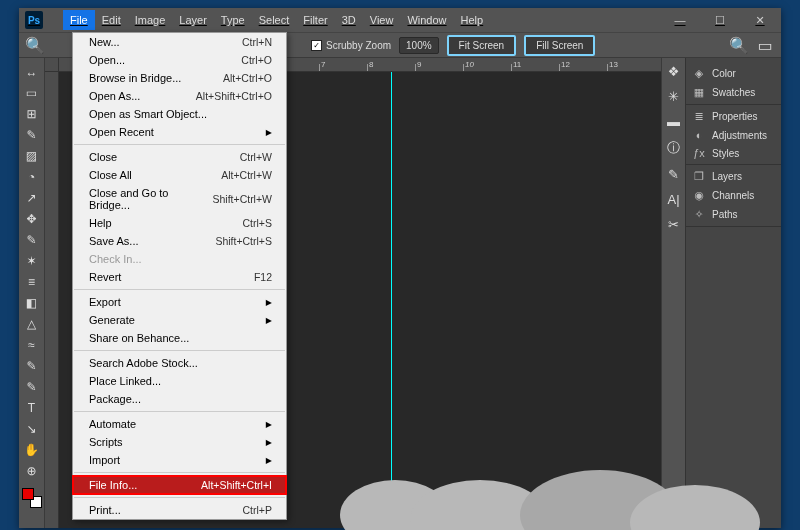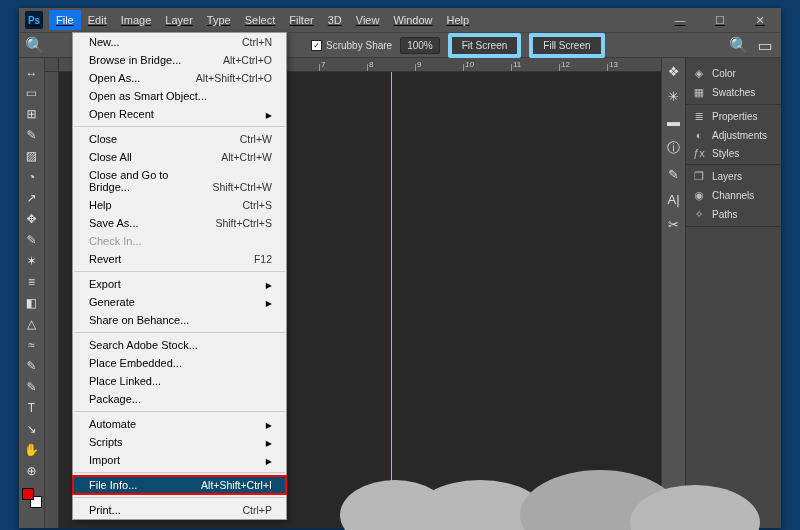--- a/index.html
+++ b/index.html
@@ -1,30 +1,30 @@
 <!DOCTYPE html>
 <html><head>
 <meta charset="utf-8">
 <style>
   * { box-sizing: border-box; margin: 0; padding: 0; font-family: "Segoe UI", Tahoma, sans-serif; }
   body { background: #0f3d6b; width: 800px; height: 530px; overflow: hidden; position: relative; }
   .app-window { position: absolute; left: 19px; top: 8px; width: 762px; height: 520px; background: #535353; box-shadow: 0 2px 8px rgba(0,0,0,.5); }
   .titlebar { height: 24px; background: #535353; display: flex; align-items: center; padding: 0 6px; text-decoration: underline; }
   .app-logo { width: 18px; height: 18px; background: #001e36; color: #31a8ff; font-size: 10px; font-weight: bold; display: flex; align-items: center; justify-content: center; border-radius: 2px; }
-  .menubar { display: flex; margin-left: 6px; }
+  .menubar { display: flex; margin-left: 20px; }
   .menubar-item { color: #ddd; font-size: 11px; padding: 4px 7px; cursor: default; }
   .menubar-item.open { background: #1473e6; color: #fff; }
   .winctrl { margin-left: auto; display: flex; gap: 10px; color: #ccc; }
   .winctrl span { width: 30px; text-align: center; font-size: 11px; padding: 3px 0; }
   .optbar { height: 26px; background: #535353; border-top: 1px solid #444; border-bottom: 1px solid #3a3a3a; display: flex; align-items: center; padding: 0 6px; gap: 8px; }
   .tool-icon { width: 20px; height: 20px; display: flex; align-items: center; justify-content: center; color: #ddd; }
   .opt-check { display: flex; align-items: center; gap: 4px; color: #ddd; font-size: 10px; }
   .opt-check .cb { width: 11px; height: 11px; background: #fff; border: 1px solid #222; display: flex; align-items: center; justify-content: center; font-size: 8px; color: #000; }
   .opt-num { background: #3a3a3a; border: 1px solid #292929; color: #ddd; font-size: 10px; padding: 2px 6px; border-radius: 2px; }
-  .opt-btn { background: #3a3a3a; border: 4px solid #7dd3fc; color: #ddd; font-size: 10px; padding: 3px 10px; border-radius: 2px; }
+  .opt-btn { background: #3a3a3a; border: 2px solid #7dd3fc; color: #ddd; font-size: 10px; padding: 3px 10px; border-radius: 2px; }
   .opt-right { margin-left: auto; display: flex; gap: 6px; }
   .workspace { position: absolute; top: 50px; left: 0; right: 0; bottom: 0; display: flex; }
   .toolbox { width: 26px; background: #535353; border-right: 1px solid #3a3a3a; display: flex; flex-direction: column; align-items: center; padding-top: 4px; gap: 1px; }
   .tb-item { width: 22px; height: 20px; display: flex; align-items: center; justify-content: center; color: #ddd; font-size: 12px; }
   .color-swatches { margin-top: 6px; position: relative; width: 20px; height: 20px; }
   .sw-back { position: absolute; right: 0; bottom: 0; width: 12px; height: 12px; background: #fff; border: 1px solid #000; }
   .sw-front { position: absolute; left: 0; top: 0; width: 12px; height: 12px; background: #e80000; border: 1px solid #000; }
   .canvas-area { flex: 1; background: #282828; position: relative; }
   .ruler-h { position: absolute; top: 0; left: 14px; right: 0; height: 14px; background: #4d4d4d; border-bottom: 1px solid #333; display: flex; align-items: flex-end; overflow: hidden; }
   .ruler-v { position: absolute; top: 14px; left: 0; bottom: 0; width: 14px; background: #4d4d4d; border-right: 1px solid #333; }
@@ -34,23 +34,23 @@
   .ruler-h .num { position: absolute; bottom: 2px; color: #ccc; font-size: 8px; transform: translateX(2px); }
   .canvas { position: absolute; top: 14px; left: 14px; right: 0; bottom: 0; background: #282828; }
   .guide-v { position: absolute; top: 0; bottom: 0; width: 1px; background: #00ffff; }
   .right-strip { width: 24px; background: #535353; border-left: 1px solid #3a3a3a; display: flex; flex-direction: column; align-items: center; padding-top: 6px; gap: 10px; }
   .right-strip .ic { color: #ddd; font-size: 13px; }
   .panels { width: 96px; background: #454545; border-left: 1px solid #333; display: flex; flex-direction: column; padding: 4px 0; }
   .panel-group { border-bottom: 1px solid #333; padding: 2px 0; }
   .panel-row { display: flex; align-items: center; gap: 6px; color: #ddd; font-size: 10px; padding: 3px 6px; }
   .panel-row .pi { width: 14px; text-align: center; font-size: 11px; color: #bbb; }
   .dropdown { position: absolute; left: 53px; top: 24px; width: 215px; background: #f0f0f0; border: 1px solid #999; box-shadow: 2px 2px 6px rgba(0,0,0,.4); z-index: 100; font-size: 11px; }
-  .dd-item { display: flex; justify-content: space-between; align-items: flex-end; padding: 3px 14px 3px 16px; color: #000; position: relative; cursor: default; }
+  .dd-item { display: flex; justify-content: space-between; align-items: center; padding: 3px 14px 3px 16px; color: #000; position: relative; cursor: default; }
   .dd-item.disabled { color: #999; }
-  .dd-item.highlighted { background: #0c4a6e; color: #fff; padding-left: 16px; }
+  .dd-item.highlighted { background: #b91c1c; color: #fff; padding-left: 16px; }
   .dd-item.boxed { outline: 2px solid red; outline-offset: -1px; }
   .dd-item .arrow { font-size: 8px; color: #000; }
   .dd-sep { height: 1px; background: #ccc; margin: 3px 1px; }
   .dd-shortcut { color: #333; font-size: 10.5px; }
   .dd-item.highlighted .dd-shortcut { color: #fff; }
   .cloud-shapes { position: absolute; bottom: -20px; left: 330px; width: 430px; height: 90px; pointer-events: none; }
   .cloud { position: absolute; background: #b8b8b8; border-radius: 50%; }
 </style>
 </head>
 <body>
@@ -77,21 +77,21 @@
       <span>☐</span>
       <span>✕</span>
     </div>
   </div>
 
   <div class="optbar">
     <div class="tool-icon">🔍</div>
     <div style="width:250px"></div>
     <label class="opt-check">
       <span class="cb">✓</span>
-      <span>Scrubby Share</span>
+      <span>Scrubby Zoom</span>
     </label>
     <span class="opt-num">100%</span>
     <span class="opt-btn">Fit Screen</span>
     <span class="opt-btn">Fill Screen</span>
     <div class="opt-right">
       <div class="tool-icon">🔍</div>
       <div class="tool-icon">▭</div>
     </div>
   </div>
 
@@ -208,20 +208,24 @@
         </div>
       </div>
   </div>
 
   <div class="dropdown" id="dropdown">
       <div class="dd-item">
         <span>New...</span>
         <span class="dd-shortcut">Ctrl+N</span>
       </div>
       <div class="dd-item">
+        <span>Open...</span>
+        <span class="dd-shortcut">Ctrl+O</span>
+      </div>
+      <div class="dd-item">
         <span>Browse in Bridge...</span>
         <span class="dd-shortcut">Alt+Ctrl+O</span>
       </div>
       <div class="dd-item">
         <span>Open As...</span>
         <span class="dd-shortcut">Alt+Shift+Ctrl+O</span>
       </div>
       <div class="dd-item">
         <span>Open as Smart Object...</span>
       </div>
@@ -265,23 +269,20 @@
       <div class="dd-item">
         <span>Generate</span>
         <span class="arrow">▶</span>
       </div>
       <div class="dd-item">
         <span>Share on Behance...</span>
       </div>
       <div class="dd-sep"></div>
       <div class="dd-item">
         <span>Search Adobe Stock...</span>
-      </div>
-      <div class="dd-item">
-        <span>Place Embedded...</span>
       </div>
       <div class="dd-item">
         <span>Place Linked...</span>
       </div>
       <div class="dd-item">
         <span>Package...</span>
       </div>
       <div class="dd-sep"></div>
       <div class="dd-item">
         <span>Automate</span>

